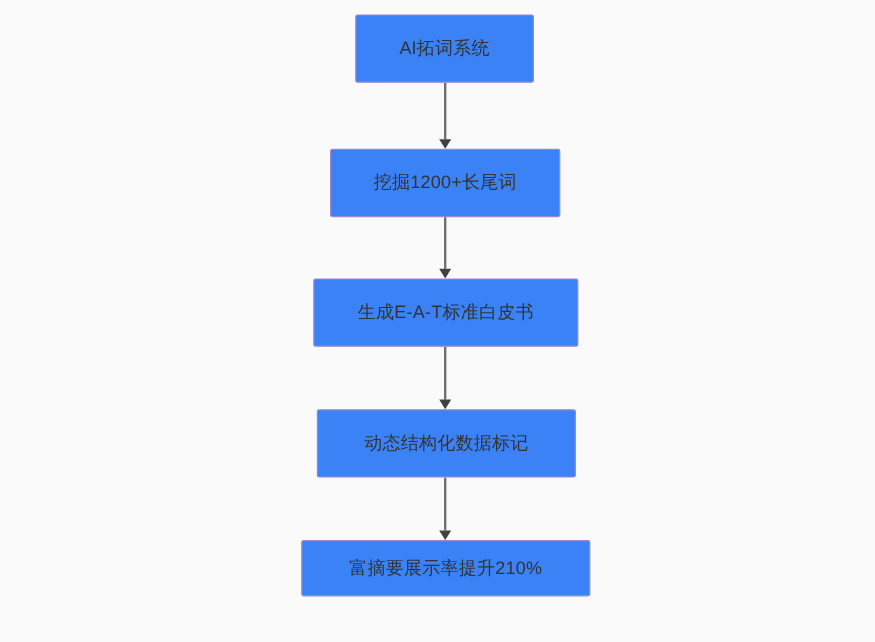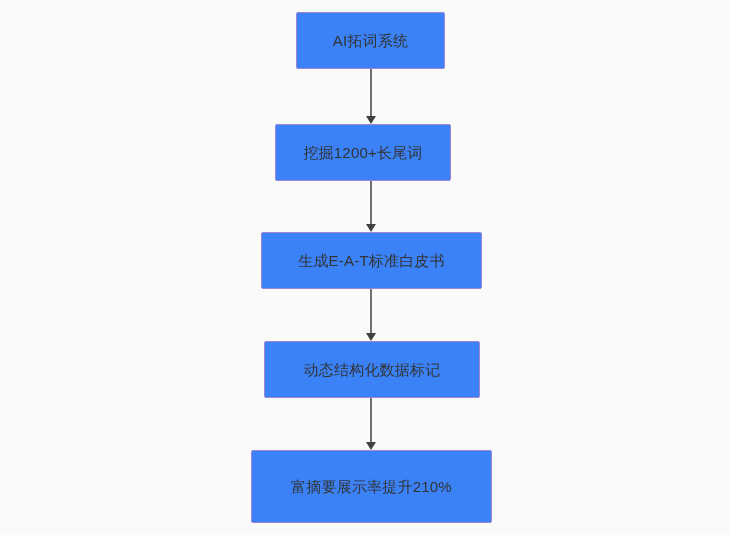--- a/index.html
+++ b/index.html
@@ -65,29 +65,29 @@
   <div class="edge" style="left:370px; top:289px; height:44px;"></div>
   <div class="arrowhead" style="left:365.5px; top:333px;"></div>
 
   <div class="edge" style="left:370px; top:398px; height:44px;"></div>
   <div class="arrowhead" style="left:365.5px; top:442px;"></div>
 
   <div class="node" style="left:296px; top:12px; width:149px; height:57px;">
     <span class="node-label">AI拓词系统</span>
   </div>
 
-  <div class="node" style="left:275px; top:124px; width:176px; height:57px;">
+  <div class="node" style="left:275px; top:124px; width:192px; height:57px;">
     <span class="node-label">挖掘1200+长尾词</span>
   </div>
 
   <div class="node" style="left:261px; top:232px; width:221px; height:57px;">
     <span class="node-label">生成E-A-T标准白皮书</span>
   </div>
 
   <div class="node" style="left:264px; top:341px; width:216px; height:57px;">
     <span class="node-label">动态结构化数据标记</span>
   </div>
 
-  <div class="node" style="left:251px; top:450px; width:241px; height:73px;">
+  <div class="node" style="left:251px; top:450px; width:241px; height:47px;">
     <span class="node-label">富摘要展示率提升210%</span>
   </div>
 
 </div>
 
 </body></html>

